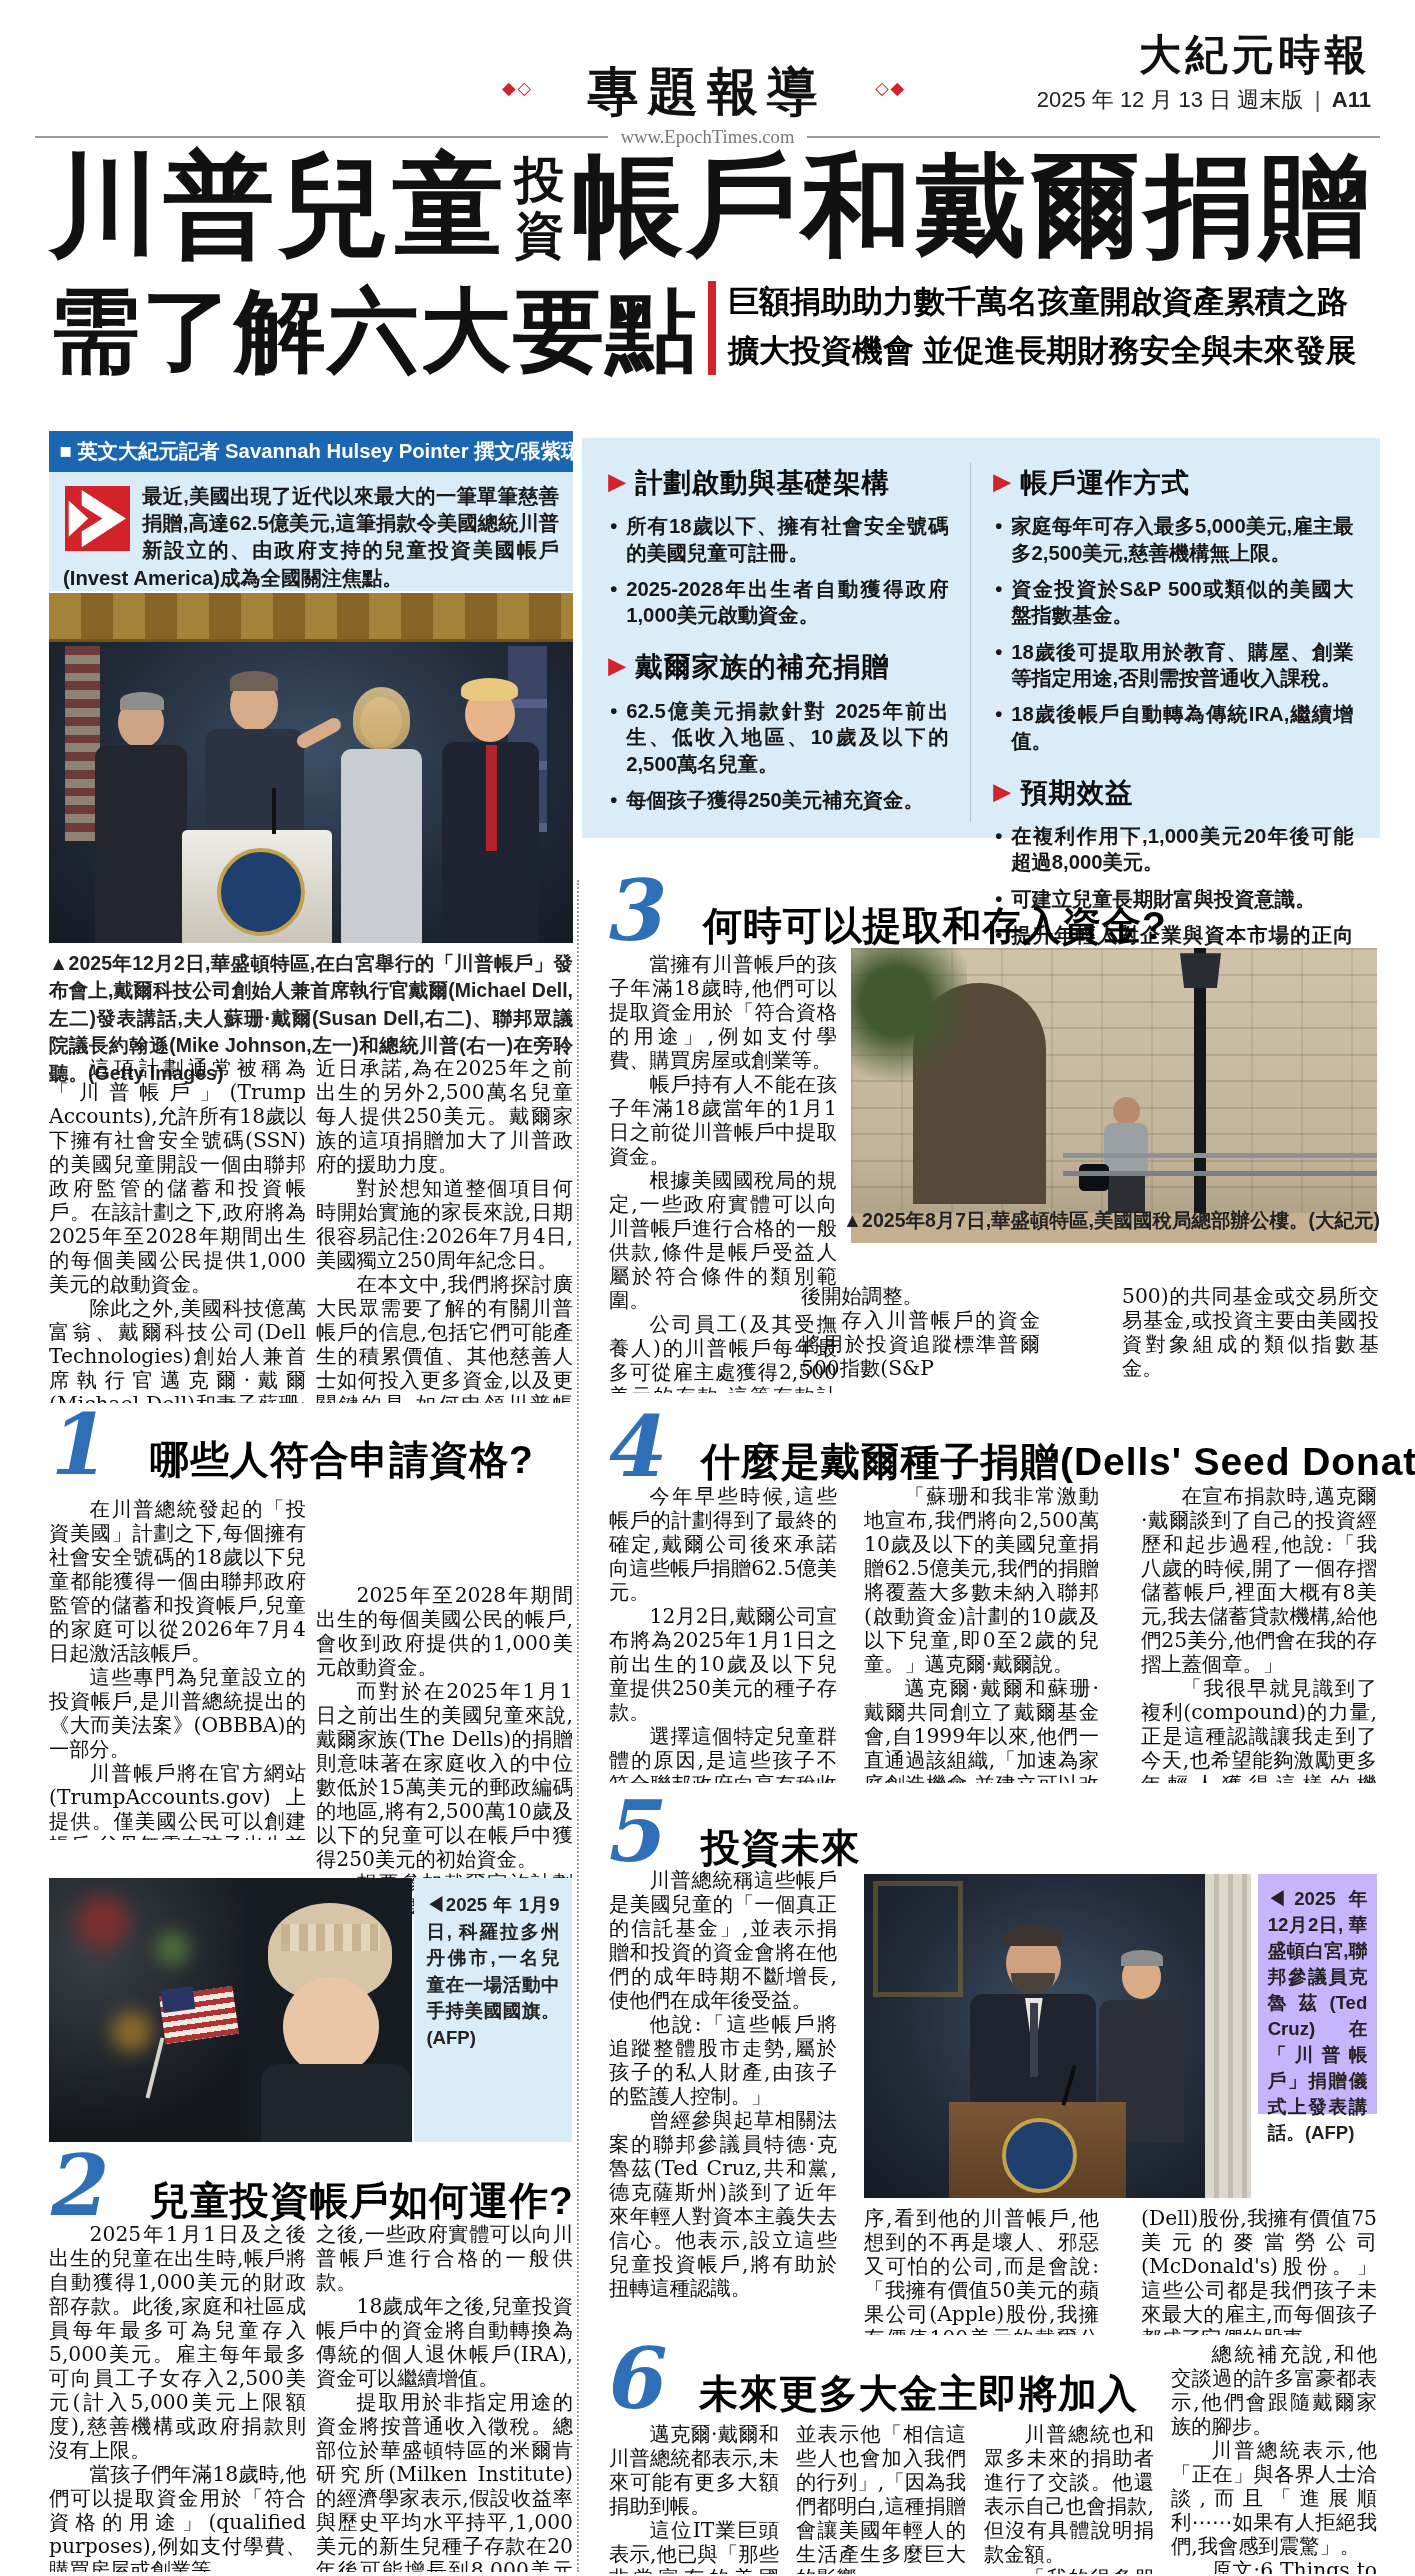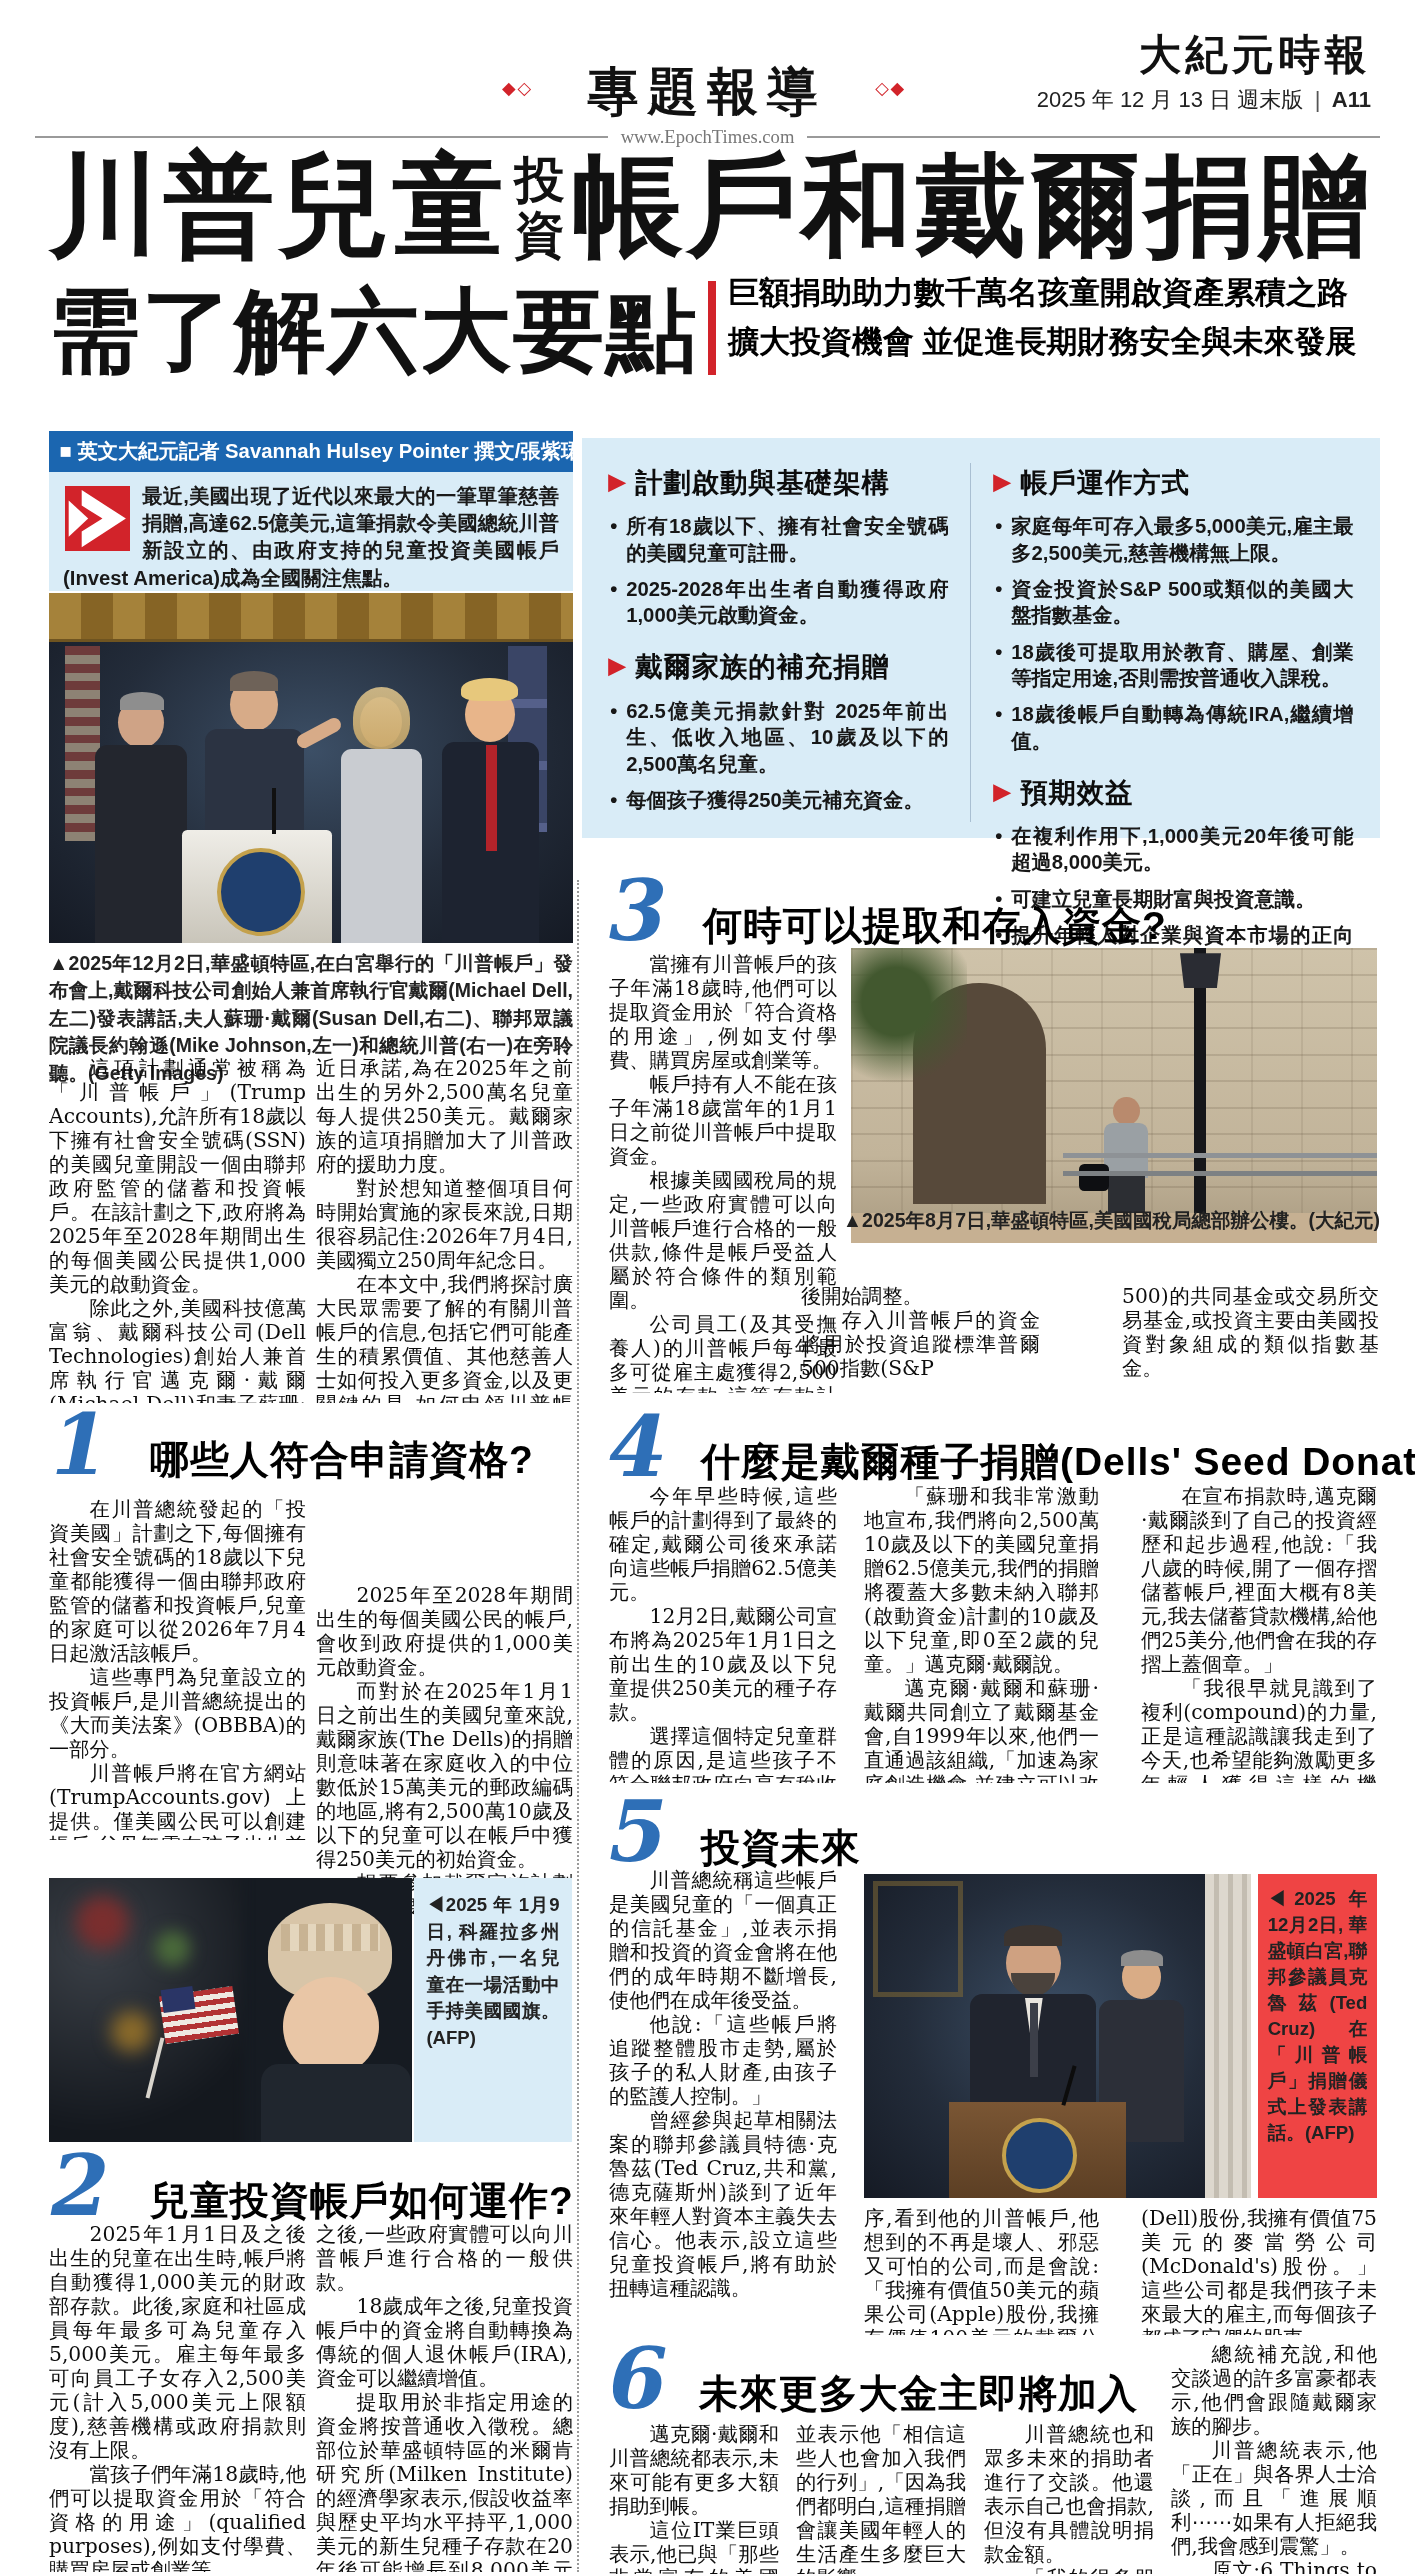--- a/index.html
+++ b/index.html
@@ -17,21 +17,21 @@
   #rule-row{left:35px;top:126px;width:1345px;display:flex;align-items:center;gap:12.4px}
   #rule-row .ln{flex:1;height:2.7px;background:#9a9a9a}
   #rule-row .site{font-family:Liberation Serif, serif;font-size:18.6px;color:#777}
 
   
   #hl1{left:49px;top:142px;width:1327px;height:129px;display:flex;align-items:center;font-size:111px;font-weight:900;letter-spacing:3.5px;font-family:"DejaVu Serif","Liberation Serif",serif;white-space:nowrap}
   #hl1 .stack{display:inline-flex;flex-direction:column;justify-content:center;width:58px;margin:0 3.5px}
   #hl1 .stack span{font-size:50px;line-height:55px;font-weight:900;text-align:center;letter-spacing:0}
   #hl2{left:49px;top:270px;width:655px;height:106px;font-size:91px;font-weight:900;letter-spacing:1.8px;font-family:"DejaVu Serif","Liberation Serif",serif;white-space:nowrap}
   #kicker-bar{left:708px;top:281px;width:8px;height:94px;background:#d2232a}
-  #kicker{left:728px;top:268px;width:646px;height:103px;font-size:31px;font-weight:900;line-height:49px;color:#000;white-space:nowrap}
+  #kicker{left:728px;top:277px;width:646px;height:103px;font-size:31px;font-weight:900;line-height:49px;color:#000;white-space:nowrap}
 
   
   #byline{left:49px;top:431px;width:524px;height:41px;background:#1b66b0;color:#fff;font-size:20.3px;font-weight:bold;line-height:41px;padding:0 10.6px;box-sizing:border-box;white-space:nowrap}
   #intro-box{left:49px;top:472px;width:524px;height:119px;background:#d9ecf7;padding:10.6px 14px 8.8px;box-sizing:border-box}
   #intro-box .txt{font-size:20.3px;font-weight:bold;line-height:27.4px;text-align:justify;color:#1a1a1a}
   #arrow-badge{float:left;width:65px;height:65px;background:#d2232a;position:relative;margin:3.5px 12.4px 1.8px 1.8px}
   #arrow-badge .c1{position:absolute;inset:0;background:#fff;clip-path:polygon(26% 6%,94% 50%,26% 94%,26% 70%,58% 50%,26% 30%)}
   #arrow-badge .c2{position:absolute;inset:0;background:#fff;clip-path:polygon(6% 22%,36% 50%,6% 78%)}
 
   
@@ -41,21 +41,21 @@
   #child-photo{left:49px;top:1878px;width:363px;height:264px}
   #cruz-photo{left:864px;top:1874px;width:387px;height:324px}
   .ph{position:absolute}
   .head{border-radius:50%}
 
   
   .caption{font-size:19.5px;font-weight:bold;line-height:27.4px;color:#222;text-align:justify}
   #trump-cap{left:49px;top:950px;width:524px;height:113px}
   #irs-cap{left:801px;top:1207px;width:579px;height:26.5px;text-align:right;white-space:nowrap}
   #child-cap{left:414px;top:1878px;width:158px;height:264px;background:#d9ecf7;padding:14px 12.4px;box-sizing:border-box;font-size:18.6px;line-height:26.5px}
-  #cruz-cap{left:1258px;top:1874px;width:119px;height:324px;background:#ef4444;padding:12.4px 9.7px;box-sizing:border-box;font-size:18.6px;line-height:26px}
+  #cruz-cap{left:1258px;top:1874px;width:119px;height:240px;background:#c4b5fd;padding:12.4px 9.7px;box-sizing:border-box;font-size:18.6px;line-height:26px}
 
   
   .bodycol{font-family:"DejaVu Serif","Liberation Serif",serif;font-size:20.3px;line-height:24px;text-align:justify;color:#0d0d0d}
   .bodycol p{margin:0;text-indent:2em}
   .noindent p:first-child{text-indent:0}
   #lede-c1{left:49px;top:1056px;width:257px;height:347px}
   #lede-c2{left:316px;top:1056px;width:257px;height:347px}
 
   
   .sec-num{font-family:"DejaVu Serif","Liberation Serif",serif;font-style:italic;font-weight:900;font-size:84px;color:#2e6fb7;line-height:84px}

